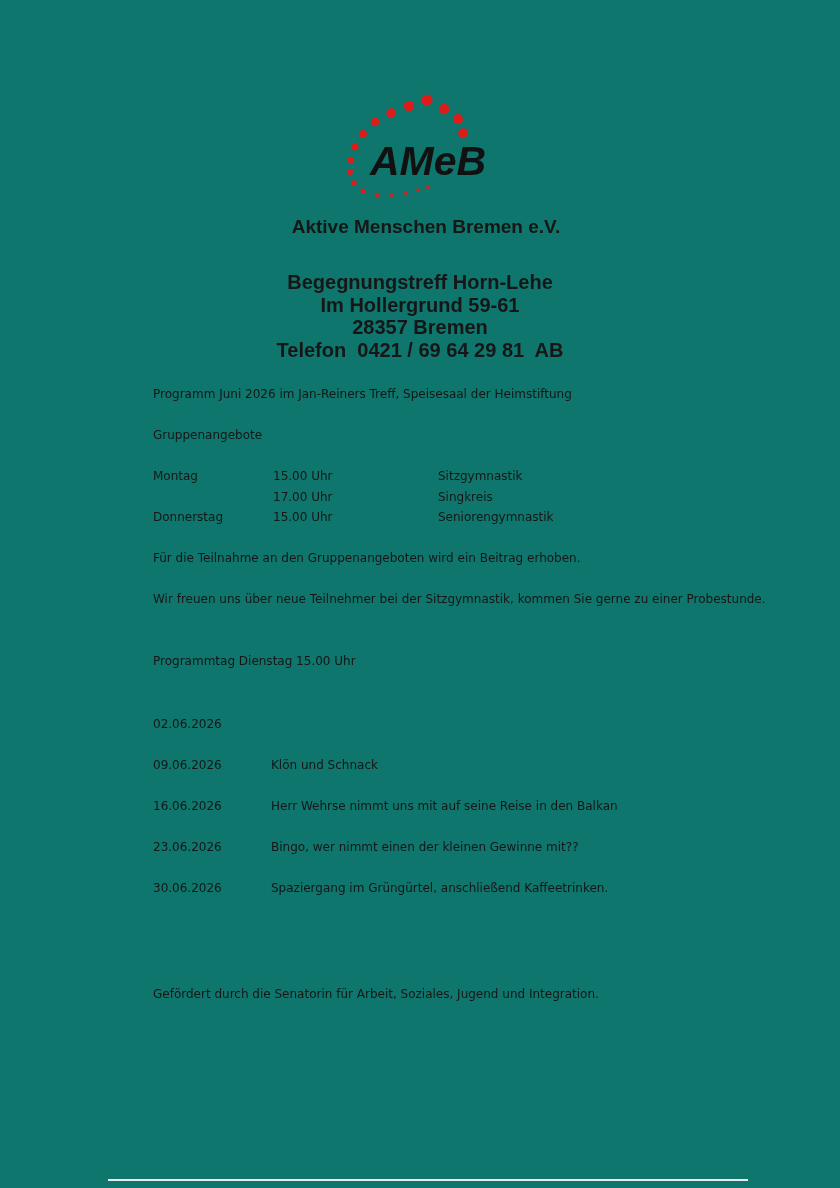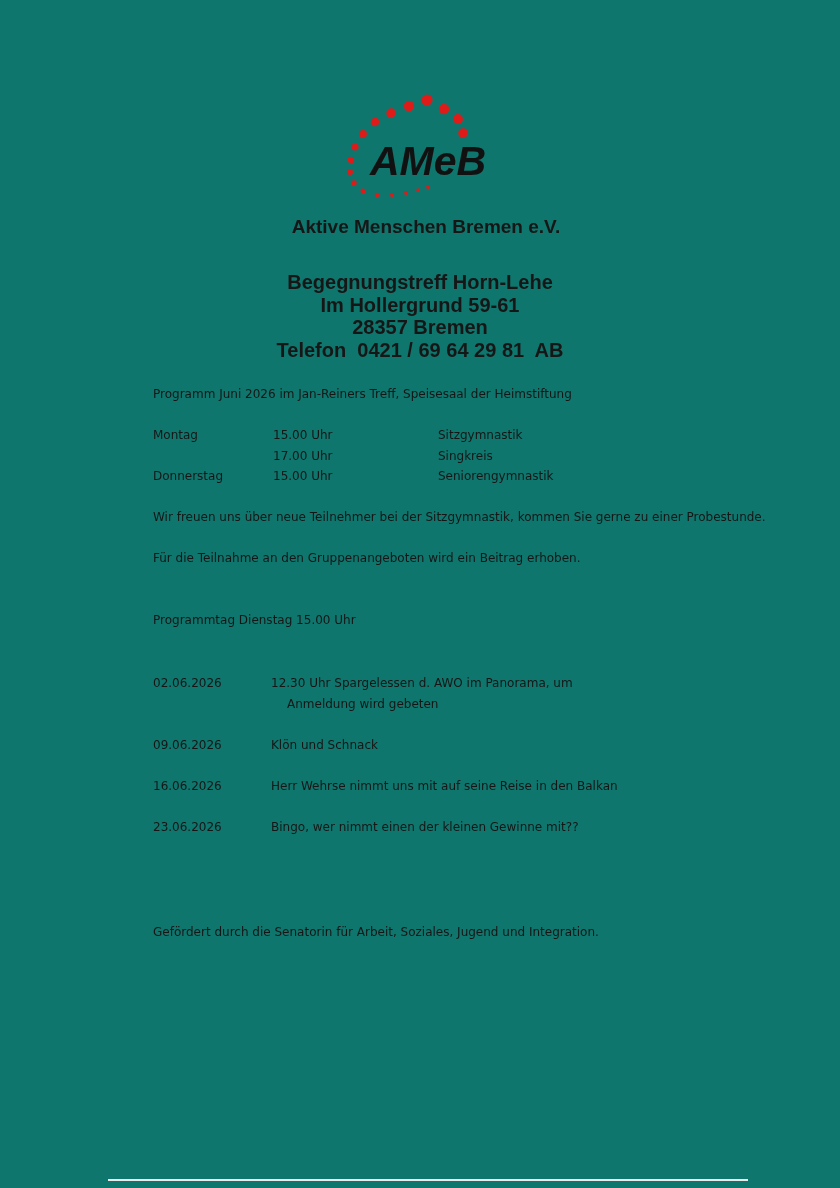--- a/index.html
+++ b/index.html
@@ -121,53 +121,50 @@
     <div class="addr-line">Begegnungstreff Horn-Lehe</div>
     <div class="addr-line">Im Hollergrund 59-61</div>
     <div class="addr-line">28357 Bremen</div>
     <div class="addr-line">Telefon  0421 / 69 64 29 81  AB</div>
   </div>
 
   <div class="doc-body">
 
     <div class="nowrap">Programm Juni 2026 im Jan-Reiners Treff, Speisesaal der Heimstiftung</div>
 
+    <div class="mt1">Gruppenangebote</div>
 
     <div class="mt1">
       <div class="schedule-row">
         <span class="schedule-day">Montag</span>
         <span class="schedule-time">15.00 Uhr</span>
         <span class="schedule-activity">Sitzgymnastik</span>
       </div>
       <div class="schedule-row">
         <span class="schedule-day"></span>
         <span class="schedule-time">17.00 Uhr</span>
         <span class="schedule-activity">Singkreis</span>
       </div>
       <div class="schedule-row">
         <span class="schedule-day">Donnerstag</span>
         <span class="schedule-time">15.00 Uhr</span>
         <span class="schedule-activity">Seniorengymnastik</span>
       </div>
     </div>
 
+    <div class="mt1">Für die Teilnahme an den Gruppenangeboten wird ein Beitrag erhoben.</div>
+
     <div class="mt1">Wir freuen uns über neue Teilnehmer bei der Sitzgymnastik, kommen Sie gerne zu einer Probestunde.</div>
 
-    <div class="mt1">Für die Teilnahme an den Gruppenangeboten wird ein Beitrag erhoben.</div>
-
     <div class="mt2 nowrap">Programmtag Dienstag 15.00 Uhr</div>
 
     <div class="mt-events">
 
       <div class="event-row">
         <span class="event-date">02.06.2026</span>
-        <span class="event-desc">
-          <span class="line">12.30 Uhr Spargelessen d. AWO im Panorama, um</span><br>
-          <span class="line line2">Anmeldung wird gebeten</span>
-        </span>
       </div>
 
       <div class="event-row">
         <span class="event-date">09.06.2026</span>
         <span class="event-desc">
           <span class="line">Klön und Schnack</span>
         </span>
       </div>
 
       <div class="event-row">
@@ -177,20 +174,26 @@
         </span>
       </div>
 
       <div class="event-row">
         <span class="event-date">23.06.2026</span>
         <span class="event-desc">
           <span class="line">Bingo, wer nimmt einen der kleinen Gewinne mit??</span>
         </span>
       </div>
 
+      <div class="event-row">
+        <span class="event-date">30.06.2026</span>
+        <span class="event-desc">
+          <span class="line">Spaziergang im Grüngürtel, anschließend Kaffeetrinken.</span>
+        </span>
+      </div>
 
     </div>
 
     <div class="mt-footer funding-note">Gefördert durch die Senatorin für Arbeit, Soziales, Jugend und Integration.</div>
 
   </div>
 
   <div class="page-bottom-line"></div>
 
 </div>

